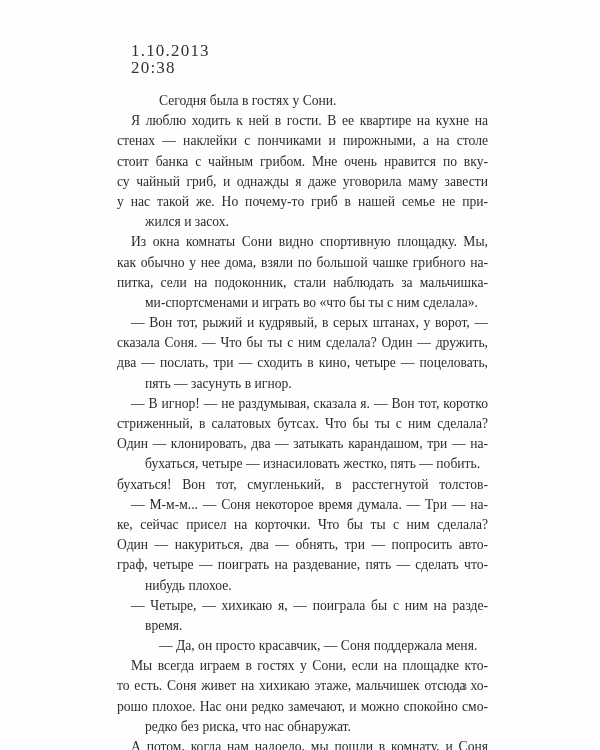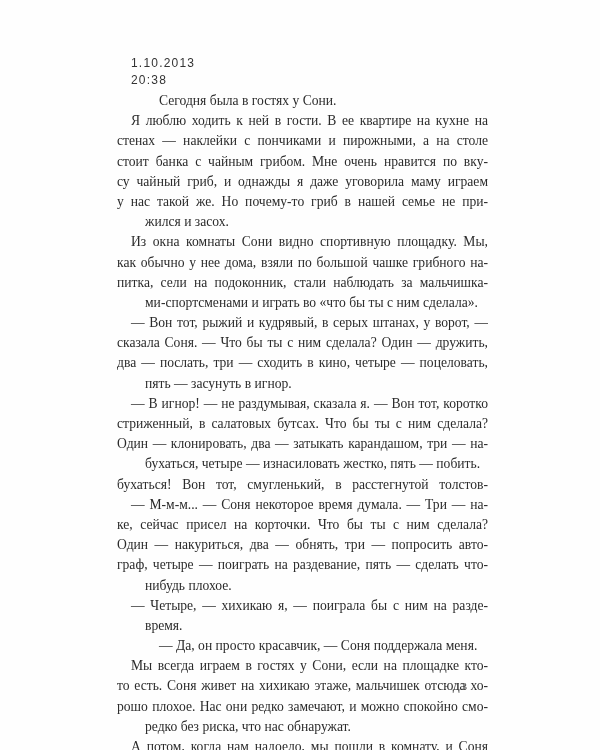--- a/index.html
+++ b/index.html
@@ -16,23 +16,23 @@
     }
     .page {
       position: absolute;
       left: 0; top: 0;
       width: 600px; height: 750px;
       background: #fefefe;
     }
     .header {
       position: absolute;
       left: 131px;
-      top: 55px;
-      font-family: Liberation Sans, sans-serif;
-      font-size: 12px;
+      top: 42px;
+      font-family: Liberation Serif, serif;
+      font-size: 17px;
       letter-spacing: 1.2px;
       color: #333;
       line-height: 17px;
     }
     .text {
       position: absolute;
       left: 117px;
       top: 91px;
       width: 371px;
       font-family: "Liberation Serif", "DejaVu Serif", serif;
@@ -73,21 +73,21 @@
   <div class="header">
     <div>1.10.2013</div>
     <div>20:38</div>
   </div>
 
   <div class="text" id="body-text">
       <span class="line indent last">Сегодня была в гостях у Сони.</span>
       <span class="line indent">Я люблю ходить к ней в гости. В ее квартире на кухне на</span>
       <span class="line">стенах — наклейки с пончиками и пирожными, а на столе</span>
       <span class="line">стоит банка с чайным грибом. Мне очень нравится по вку-</span>
-      <span class="line">су чайный гриб, и однажды я даже уговорила маму играем</span>
+      <span class="line">су чайный гриб, и однажды я даже уговорила маму завести</span>
       <span class="line">у нас такой же. Но почему-то гриб в нашей семье не при-</span>
       <span class="line last">жился и засох.</span>
       <span class="line indent">Из окна комнаты Сони видно спортивную площадку. Мы,</span>
       <span class="line">как обычно у нее дома, взяли по большой чашке грибного на-</span>
       <span class="line">питка, сели на подоконник, стали наблюдать за мальчишка-</span>
       <span class="line last">ми-спортсменами и играть во «что бы ты с ним сделала».</span>
       <span class="line indent">— Вон тот, рыжий и кудрявый, в серых штанах, у ворот, —</span>
       <span class="line">сказала Соня. — Что бы ты с ним сделала? Один — дружить,</span>
       <span class="line">два — послать, три — сходить в кино, четыре — поцеловать,</span>
       <span class="line last">пять — засунуть в игнор.</span>

